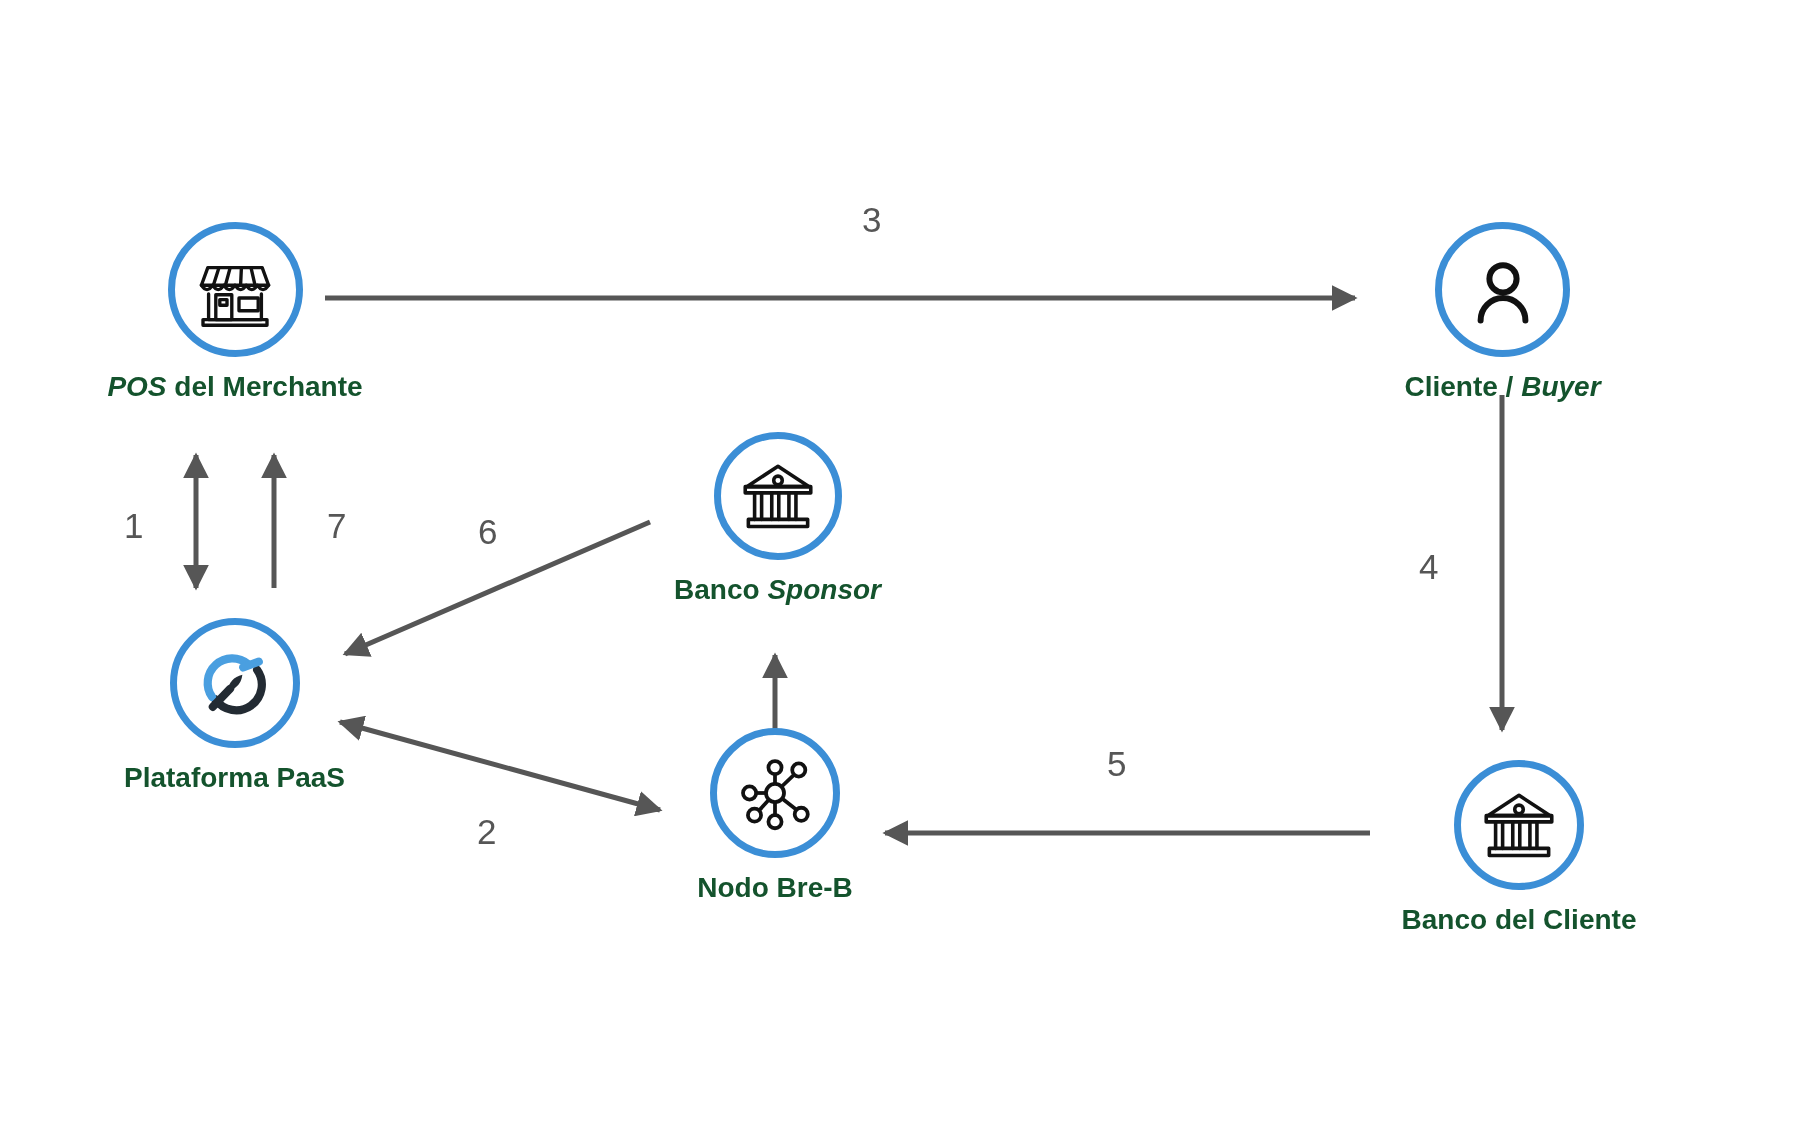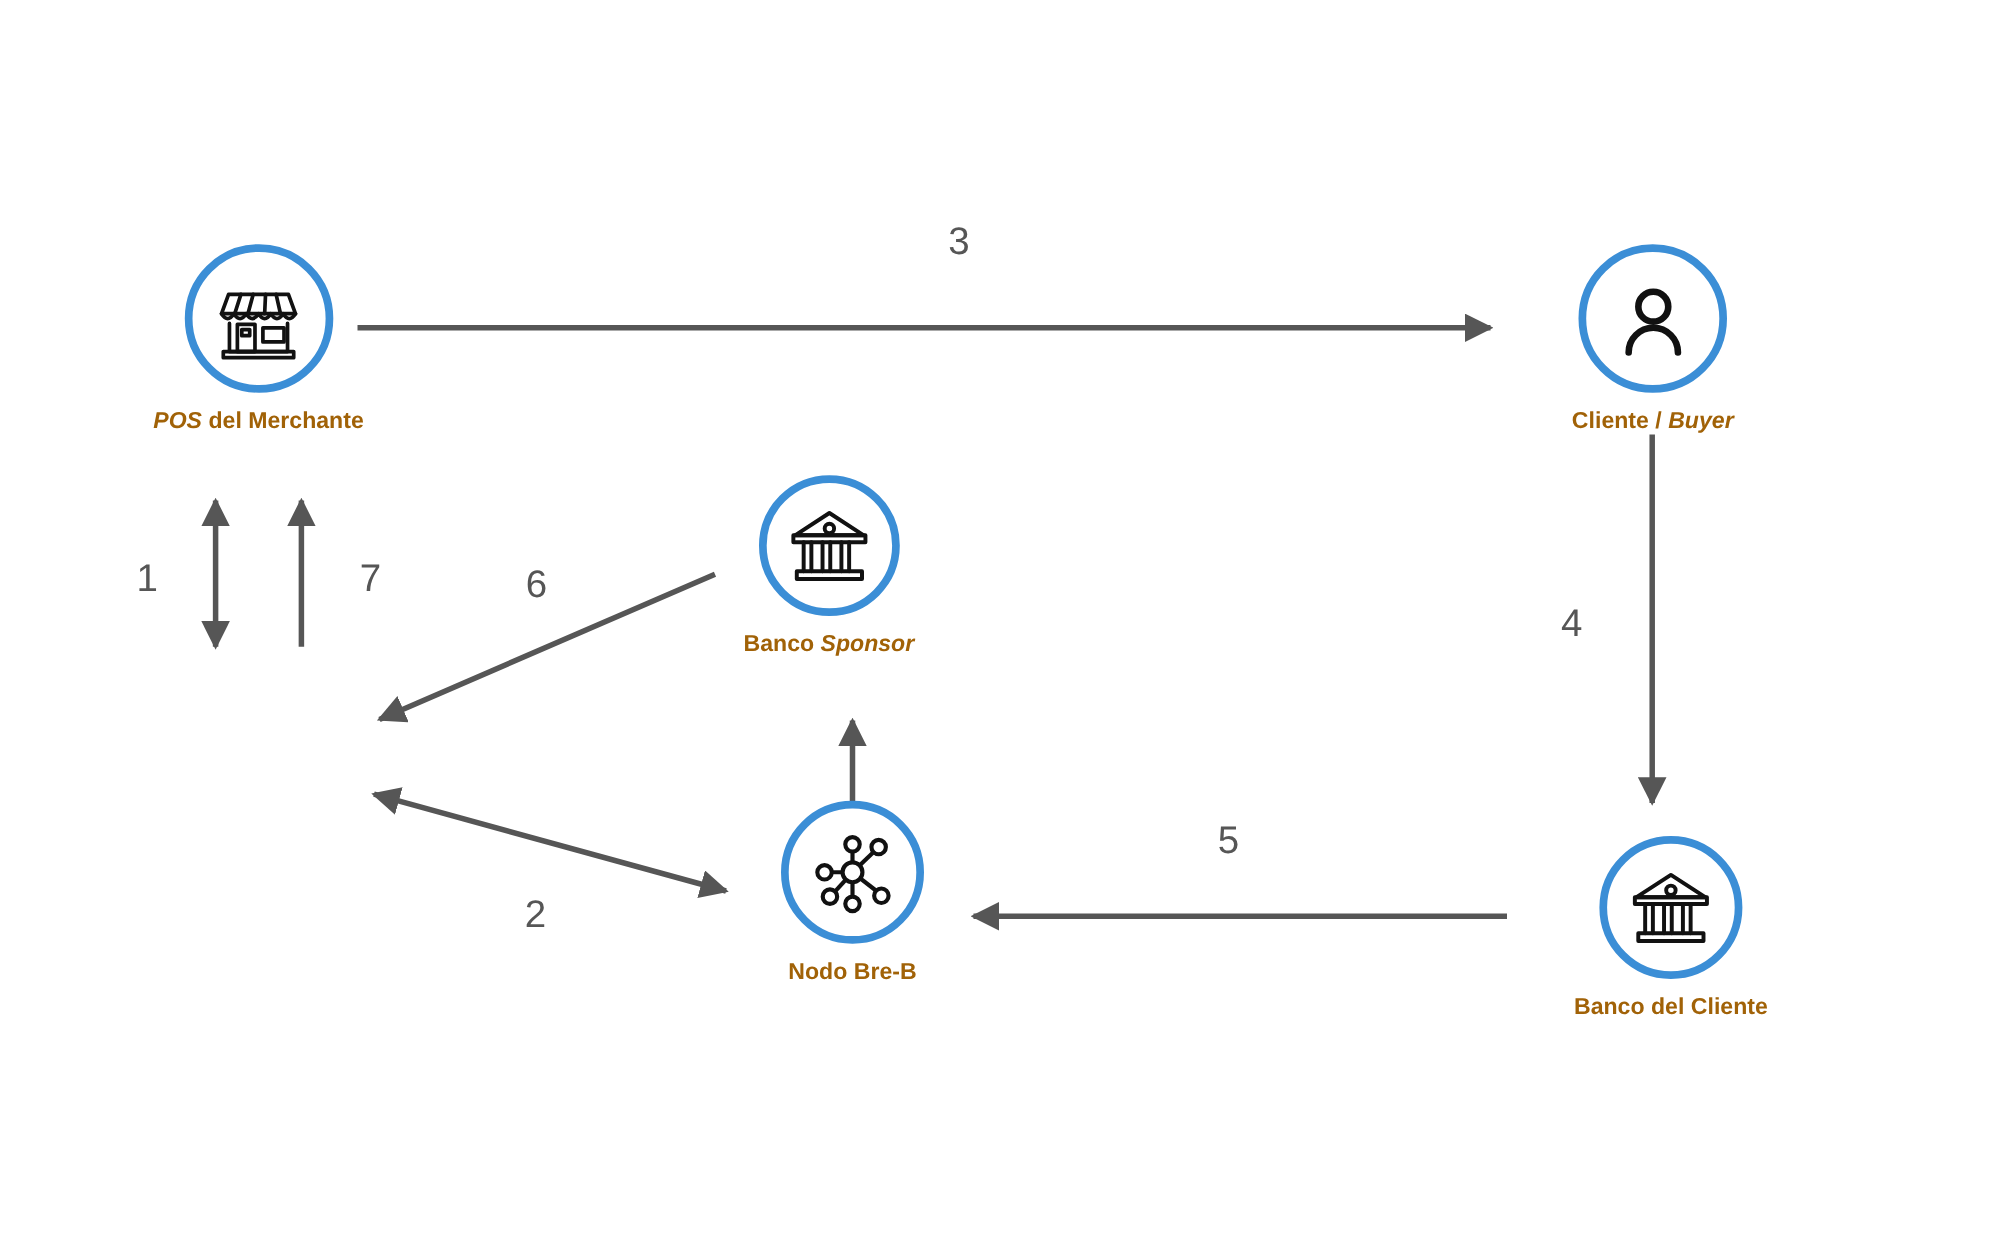--- a/index.html
+++ b/index.html
@@ -34,23 +34,23 @@
     border-radius: 50%;
     border: 7px solid #3b8ed6;
     background: #ffffff;
     display: flex;
     align-items: center;
     justify-content: center;
     box-sizing: border-box;
   }
   .node-label {
     margin-top: 14px;
-    font-size: 21px;
+    font-size: 28px;
     font-weight: bold;
-    color: #a16207;
+    color: #14532d;
     white-space: nowrap;
     text-align: center;
     line-height: 1.15;
   }
   .node-label .it {
     font-style: italic;
   }
   .edge-num {
     position: absolute;
     font-size: 35px;
@@ -143,21 +143,21 @@
           <circle cx="50" cy="36" r="17"></circle>
           <path d="M22 88 a28 28 0 0 1 56 0"></path>
         </g>
       </svg>
     </div>
     <div class="node-label">
       <span>Cliente / </span><span class="it">Buyer</span>
     </div>
   </div>
 
-  <div class="node" style="left:636px; top:432px; width:235px;justify-content:space-between;">
+  <div class="node" style="left:660px; top:432px; width:235px;justify-content:space-between;">
     <div class="node-circle" style="width:128px; height:128px;">
       <svg width="78" height="78" viewBox="0 0 100 100">
         <g fill="none" stroke="#111111" stroke-width="4.6" stroke-linejoin="round" stroke-linecap="round">
 
           <path d="M10 38 L50 12 L90 38 Z"></path>
           <path d="M8 38 H92 v8 H8 Z"></path>
           <circle cx="50" cy="30" r="5.5"></circle>
 
           <path d="M20 46 V80"></path>
           <path d="M29 46 V80"></path>
@@ -168,20 +168,39 @@
 
           <path d="M12 80 H88 v9 H12 Z"></path>
         </g>
       </svg>
     </div>
     <div class="node-label">
       <span>Banco </span><span class="it">Sponsor</span>
     </div>
   </div>
 
+  <div class="node" style="left:112px; top:618px; width:245px;">
+    <div class="node-circle" style="width:130px; height:130px;">
+      <svg width="82" height="82" viewBox="0 0 100 100">
+
+        <path d="M 77 34 A 30 30 0 1 1 26 70" fill="none" stroke="#232b33" stroke-width="10" stroke-linecap="round"></path>
+
+        <path d="M 22 67 A 30 30 0 0 1 66 27" fill="none" stroke="#4a9fe0" stroke-width="10" stroke-linecap="round"></path>
+
+        <path d="M 60 31 L 79 24" fill="none" stroke="#4a9fe0" stroke-width="10" stroke-linecap="round"></path>
+
+        <path d="M 44 57 L 23 79" fill="none" stroke="#232b33" stroke-width="10" stroke-linecap="round"></path>
+
+        <path d="M 41 60 Q 43 44 59 40 Q 57 56 41 60 Z" fill="#232b33" stroke="none"></path>
+      </svg>
+    </div>
+    <div class="node-label">
+      <span>Plataforma PaaS</span>
+    </div>
+  </div>
 
   <div class="node" style="left:655px; top:728px; width:240px;">
     <div class="node-circle" style="width:130px; height:130px;">
       <svg width="82" height="82" viewBox="0 0 100 100">
         <g stroke="#111111" stroke-width="4.6" fill="#ffffff">
 
           <line x1="50" y1="50" x2="50" y2="25"></line>
           <line x1="50" y1="50" x2="74" y2="27"></line>
           <line x1="50" y1="50" x2="25" y2="50"></line>
           <line x1="50" y1="50" x2="30" y2="72"></line>

